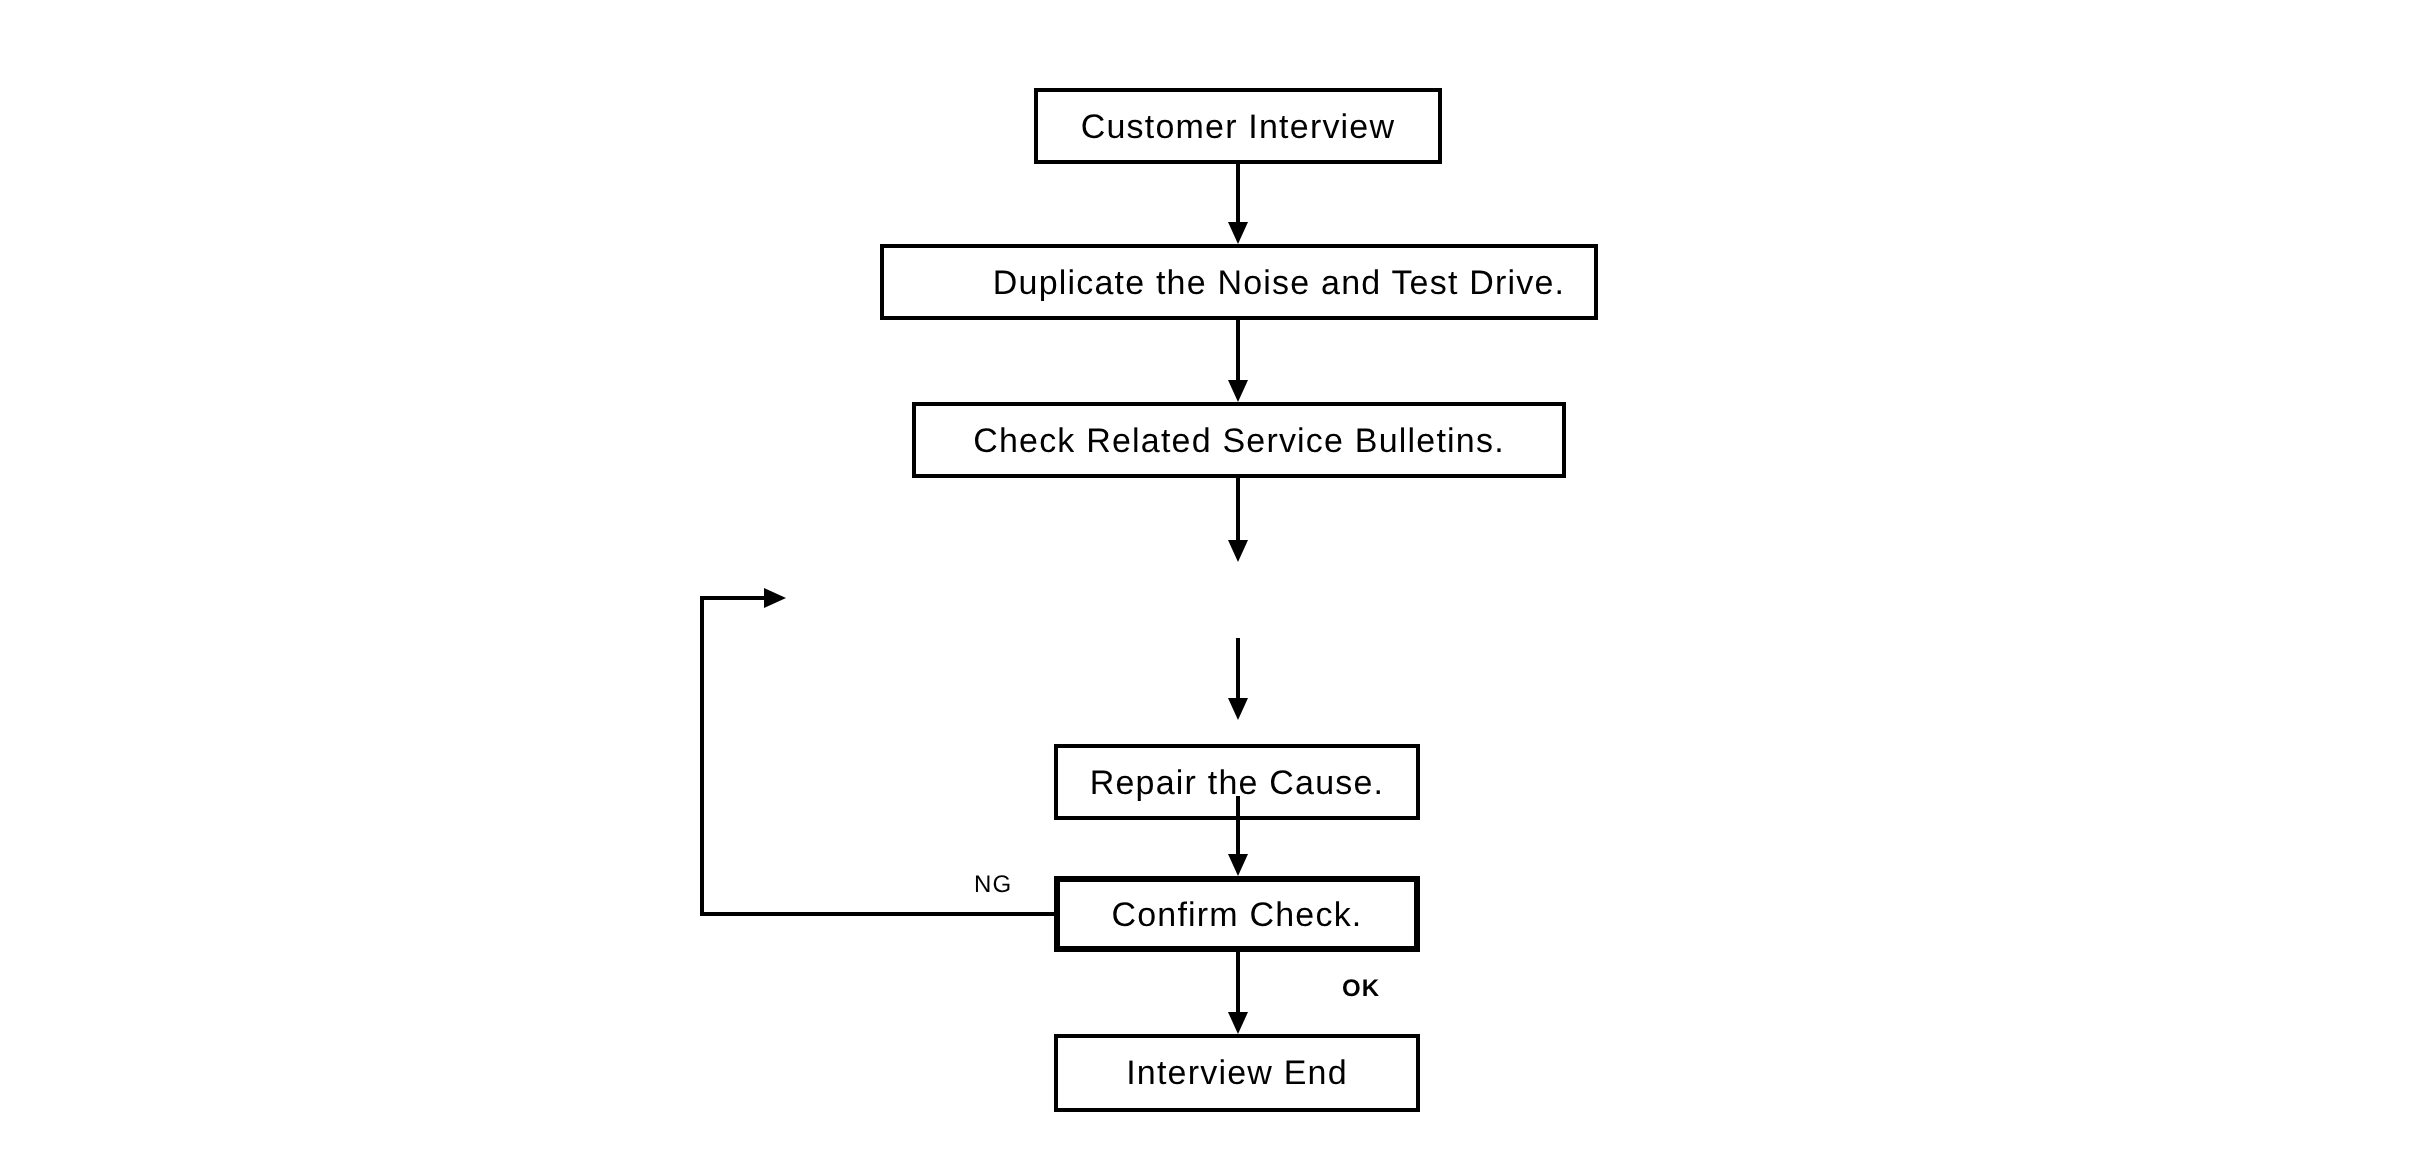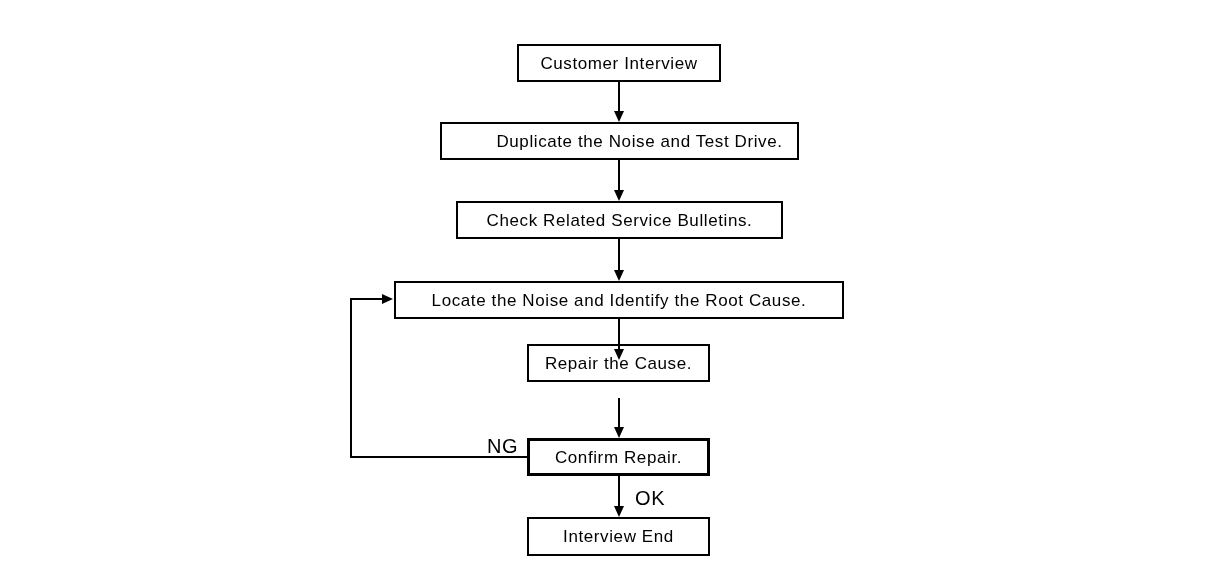--- a/index.html
+++ b/index.html
@@ -62,21 +62,21 @@
     position: absolute;
     width: 0;
     height: 0;
     border-top: 5px solid transparent;
     border-bottom: 5px solid transparent;
     border-left: 11px solid #000000;
   }
   .edge-label {
     position: absolute;
     color: #000000;
-    font-size: 20px;
+    font-size: 12px;
     letter-spacing: 0.6px;
     white-space: nowrap;
     line-height: 1;
   }
 </style>
 </head>
 <body>
 
 <div id="canvas">
 
@@ -85,30 +85,27 @@
   </div>
 
   <div class="node" style="left:440px; top:110px; width:359px; height:38px;padding-left:40px;">
     <span class="node-label">Duplicate the Noise and Test Drive.</span>
   </div>
 
   <div class="node" style="left:456px; top:189px; width:327px; height:38px;text-align:center;">
     <span class="node-label">Check Related Service Bulletins.</span>
   </div>
 
-  <div class="node" style="left:394px; top:269px; width:450px; height:38px;">
-    <span class="node-label">Locate the Noise and Identify the Root Cause.</span>
-  </div>
 
-  <div class="node" style="left:527px; top:332px; width:183px; height:38px;">
+  <div class="node" style="left:527px; top:360px; width:183px; height:38px;">
     <span class="node-label">Repair the Cause.</span>
   </div>
 
   <div class="node thick" style="left:527px; top:426px; width:183px; height:38px;">
-    <span class="node-label">Confirm Repair.</span>
+    <span class="node-label">Confirm Check.</span>
   </div>
 
   <div class="node" style="left:527px; top:505px; width:183px; height:39px;">
     <span class="node-label">Interview End</span>
   </div>
 
   <div class="vline" style="left:618px; top:70px; height:29px;"></div>
   <div class="arrow-down" style="left:614px; top:99px;"></div>
 
   <div class="vline" style="left:618px; top:148px; height:30px;"></div>
@@ -126,15 +123,15 @@
   <div class="vline" style="left:618px; top:464px; height:30px;"></div>
   <div class="arrow-down" style="left:614px; top:494px;"></div>
 
   <div class="hline" style="left:350px; top:444px; width:178px;"></div>
   <div class="vline" style="left:350px; top:286px; height:160px;"></div>
   <div class="hline" style="left:350px; top:286px; width:34px;"></div>
   <div class="arrow-right" style="left:382px; top:282px;"></div>
 
   <div class="edge-label" style="left:487px; top:424px;">NG</div>
 
-  <div class="edge-label" style="left:635px; top:476px;">OK</div>
+  <div class="edge-label" style="left:671px; top:476px;font-weight:bold;">OK</div>
 
 </div>
 
 </body></html>

